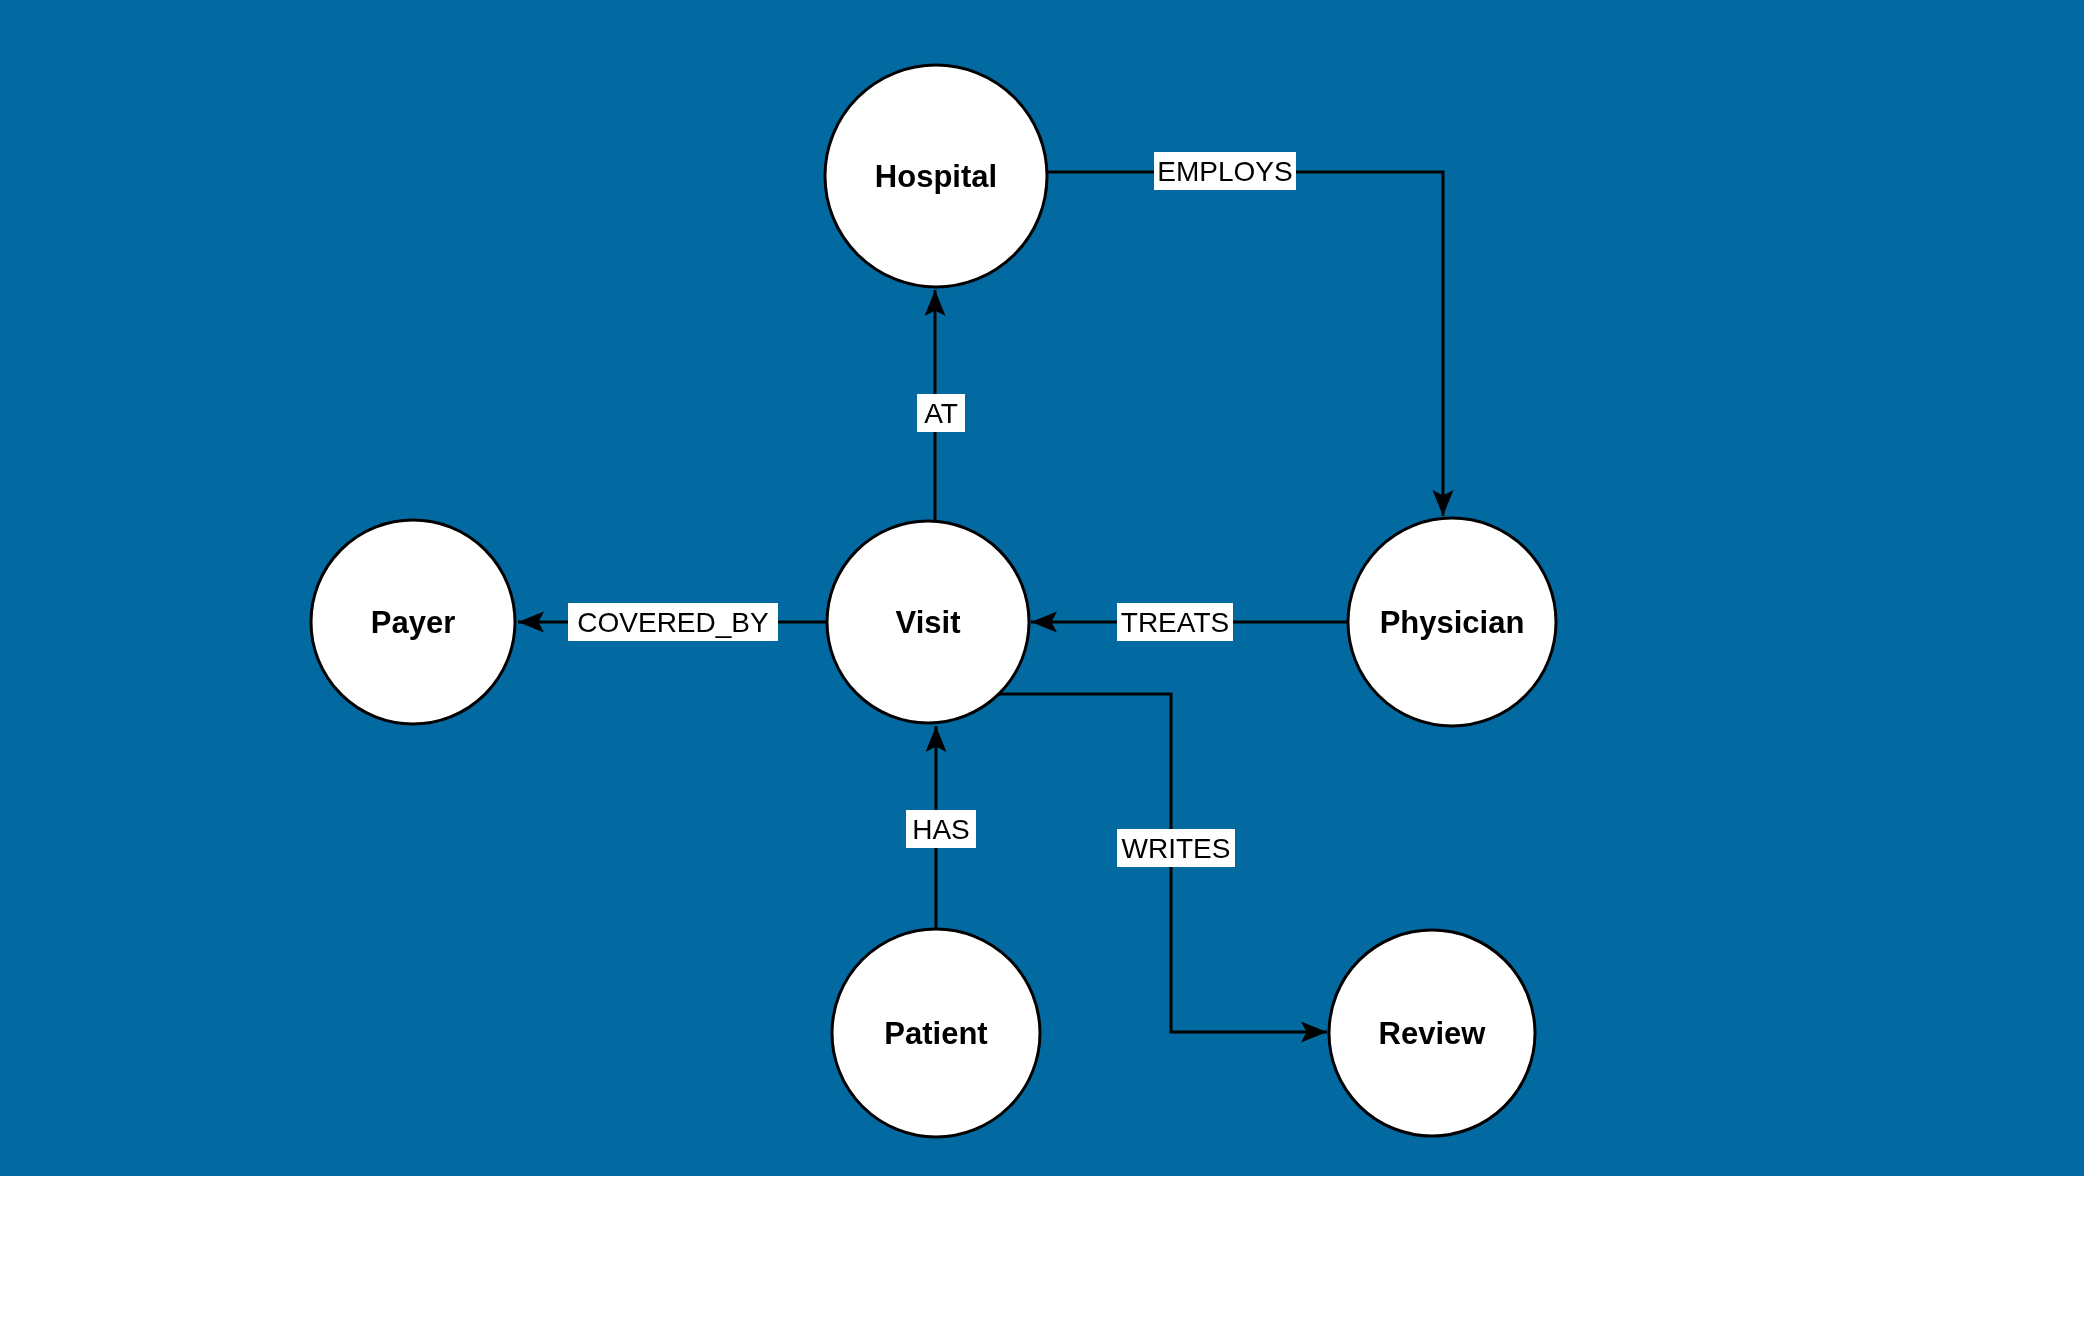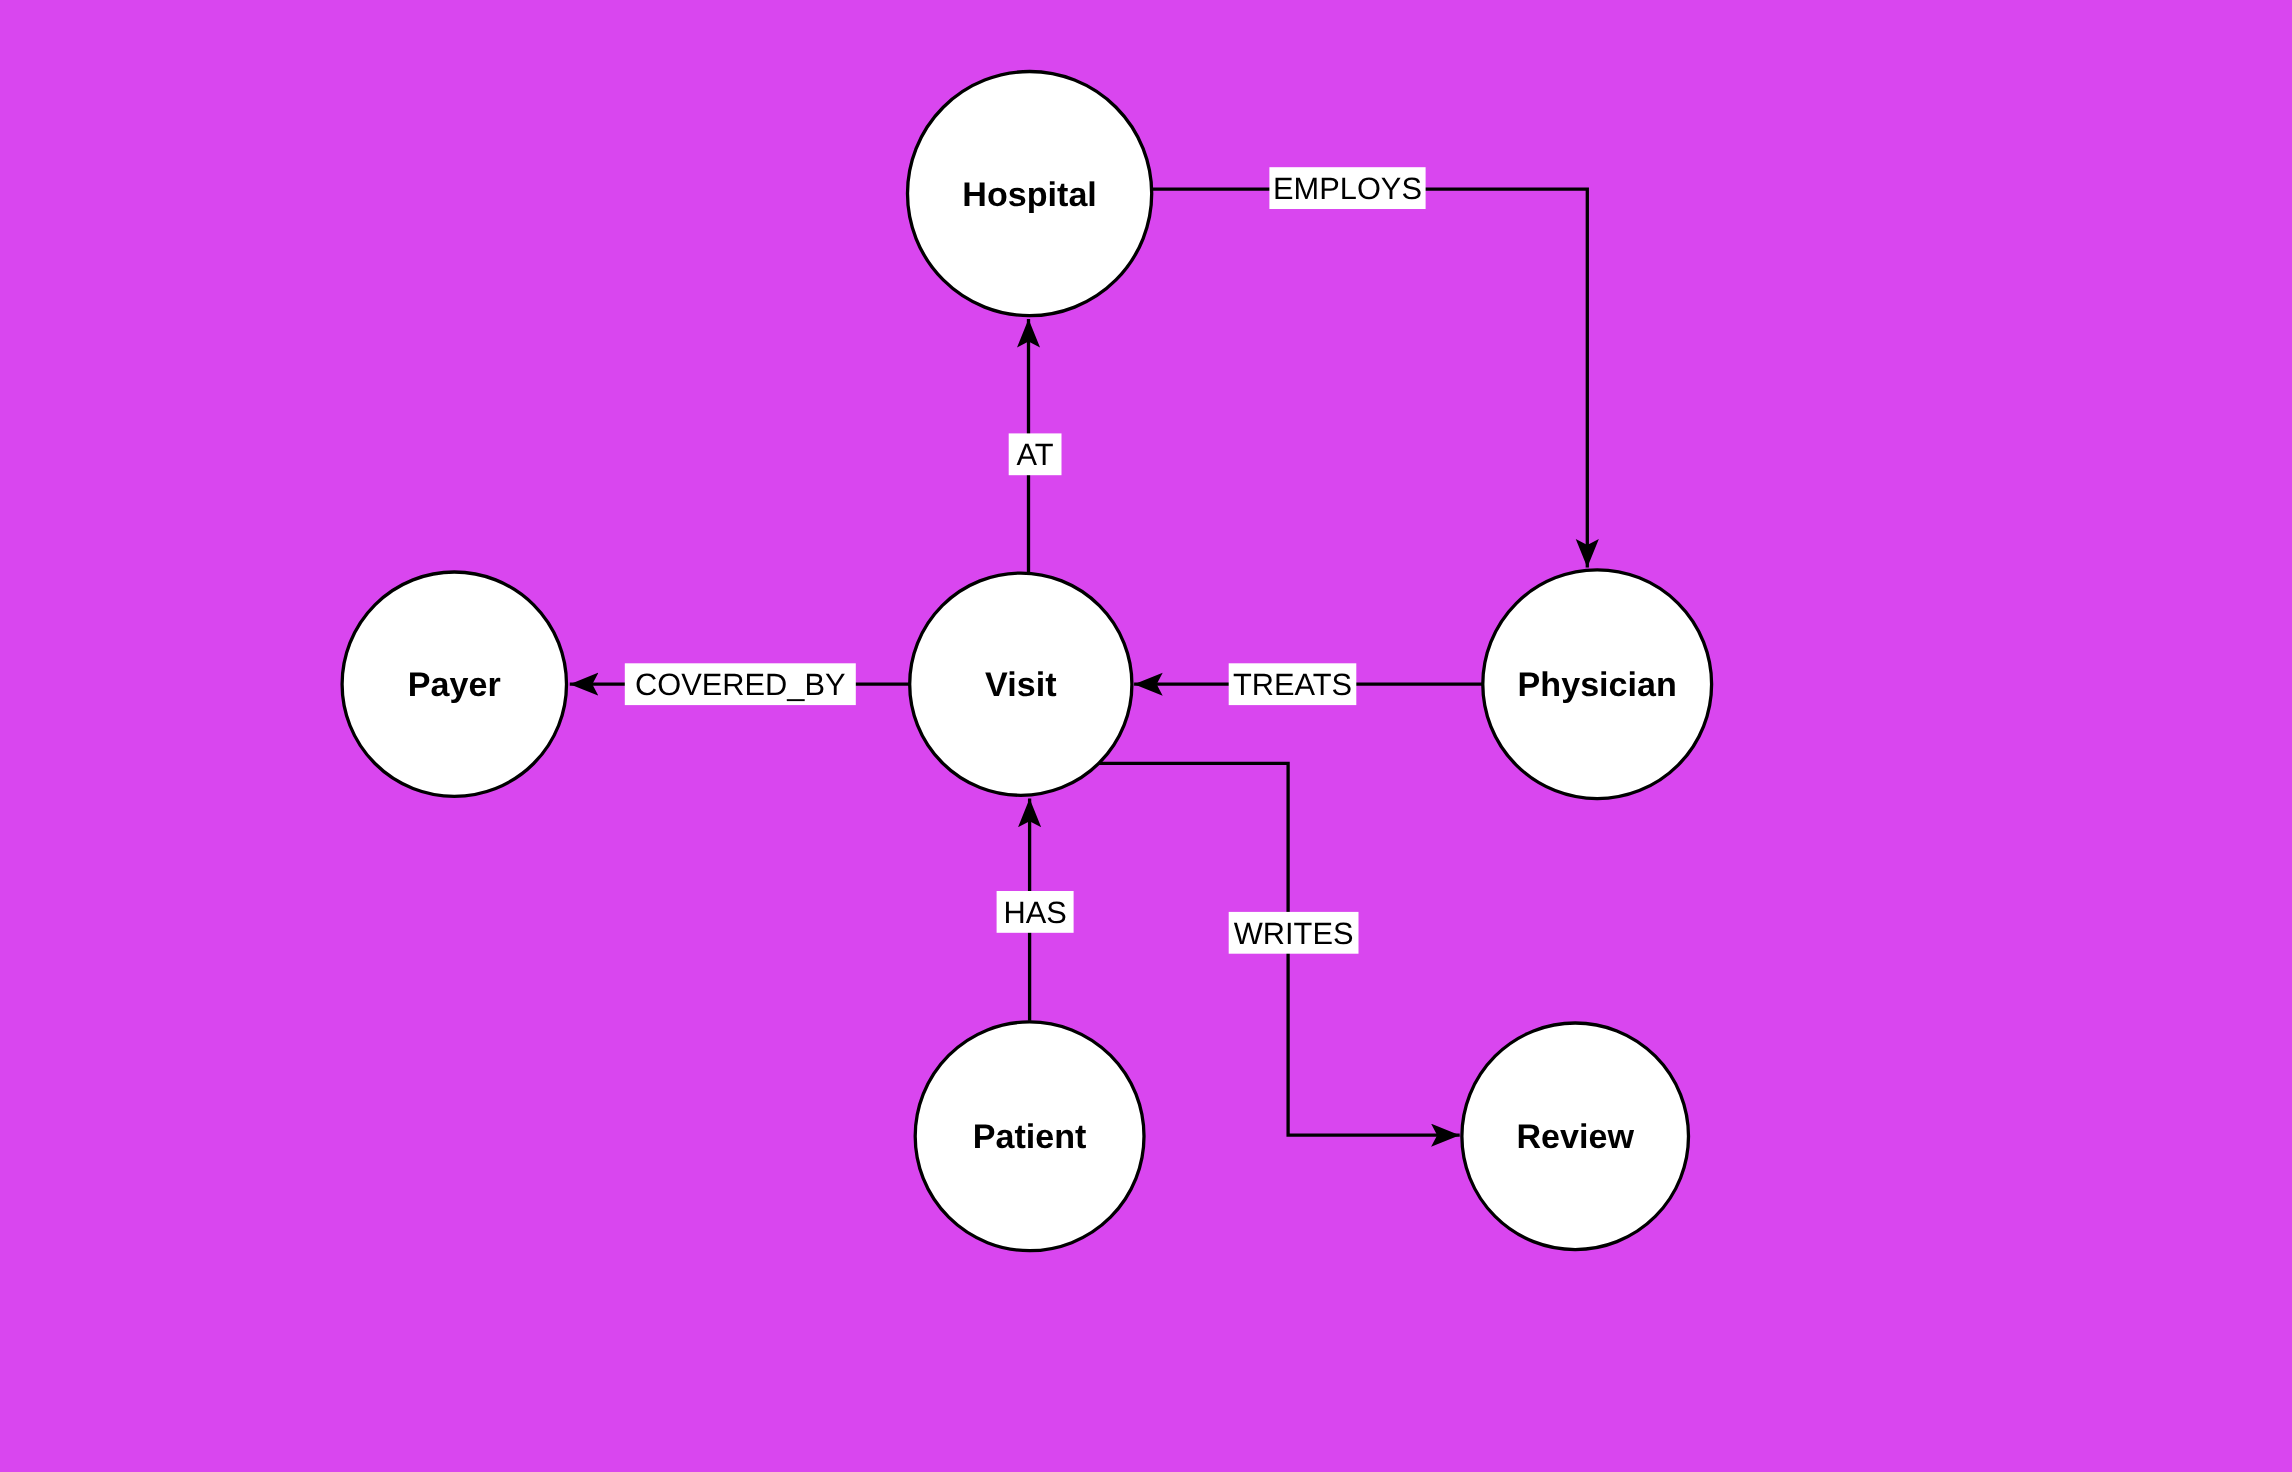--- a/index.html
+++ b/index.html
@@ -7,22 +7,22 @@
     padding: 0;
     background: #ffffff;
     width: 2084px;
     height: 1338px;
     overflow: hidden;
     font-family: "Liberation Sans", "DejaVu Sans", sans-serif;
   }
   .canvas-wrap {
     position: relative;
     width: 2084px;
-    height: 1338px;
-    background: #d946ef;
+    height: 1176px;
+    background: #0369a1;
   }
   svg { display: block; }
   .edge-line {
     fill: none;
     stroke: #000000;
     stroke-width: 3;
     stroke-linejoin: miter;
   }
   .node-circle {
     fill: #ffffff;

